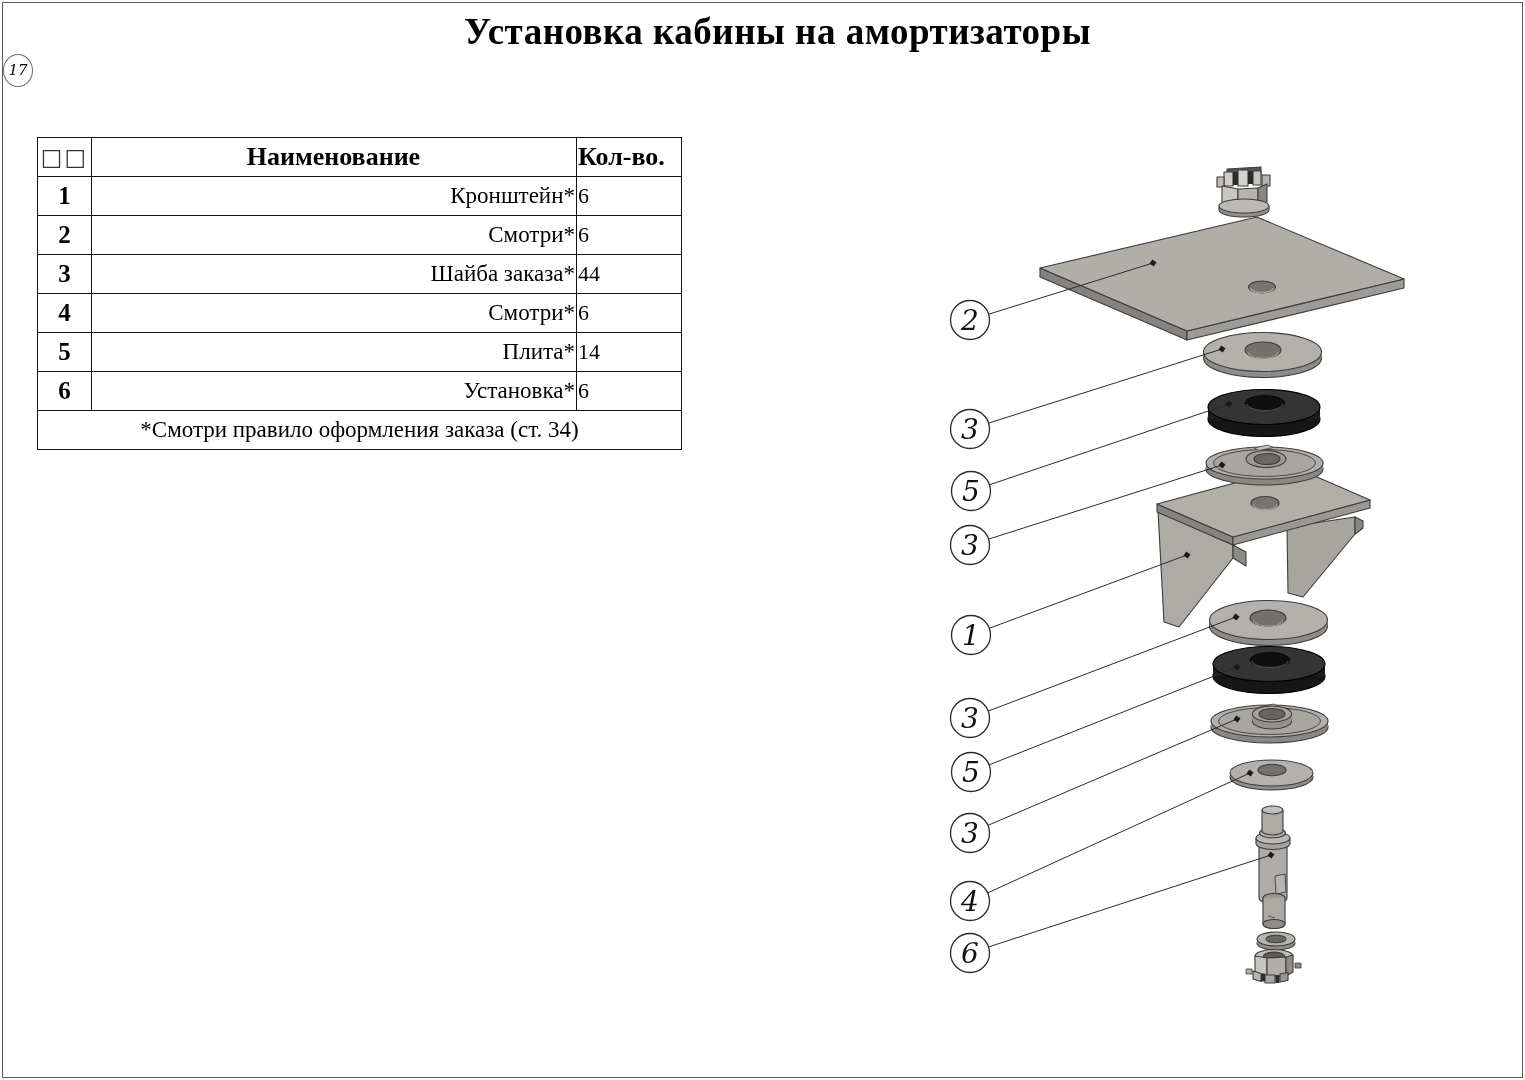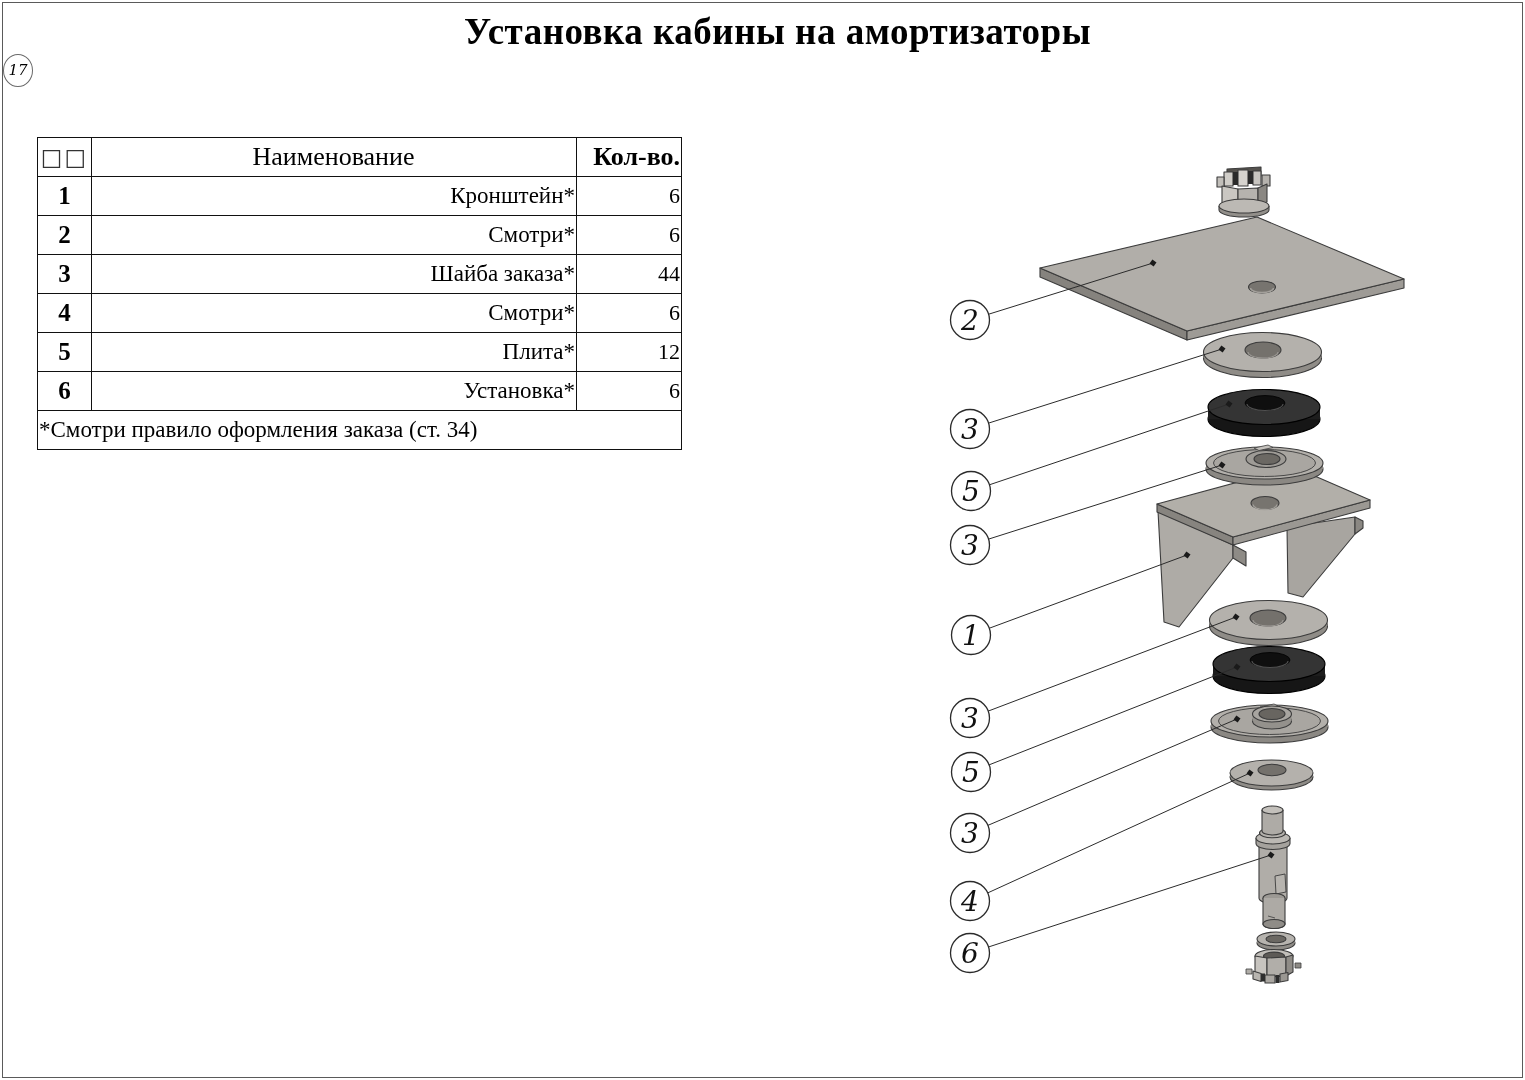--- a/index.html
+++ b/index.html
@@ -11,26 +11,26 @@
         border:1px solid #6a6a6a;border-radius:50%;text-align:center;line-height:30px;
         font-style:italic;font-size:15px;font-family:"DejaVu Serif",serif;margin-top:38px;}
   .title{position:absolute;left:30px;right:0;top:10px;text-align:center;
         font-weight:bold;font-size:37px;letter-spacing:0.5px;}
   table.parts{position:absolute;left:37px;top:137px;border-collapse:collapse;
         table-layout:fixed;width:637px;}
   table.parts td{border:1px solid #111;height:36px;overflow:hidden;white-space:nowrap;}
   table.parts tr.hdr td{height:36px;}
   td.c-num{width:51px;text-align:center;font-weight:bold;font-size:25px;}
   td.c-name{width:483px;text-align:right;padding-left:6px;font-size:23px;}
-  td.c-qty{width:102px;text-align:right;font-size:22px;}
+  td.c-qty{width:102px;text-align:left;font-size:22px;}
   tr.hdr td.c-num{font-family:"DejaVu Sans",sans-serif;font-size:23px;font-weight:normal;
         letter-spacing:2px;color:#333;}
-  tr.hdr td.c-name{text-align:center;font-weight:normal;font-size:26px;padding-left:0;}
+  tr.hdr td.c-name{text-align:center;font-weight:bold;font-size:26px;padding-left:0;}
   tr.hdr td.c-qty{font-weight:bold;font-size:26px;}
-  td.foot{font-size:23px;}
+  td.foot{text-align:center;font-size:23px;}
   .diagram{position:absolute;left:900px;top:150px;width:560px;height:870px;}
   svg text.callout-n{font-family:"DejaVu Serif",serif;font-style:italic;
         font-size:28px;fill:#111;text-anchor:middle;}
 </style>
 </head>
 <body>
 
 <div class="page">
   <div class="page-border"></div>
 
@@ -63,21 +63,21 @@
       <td class="c-qty">44</td>
     </tr>
     <tr>
       <td class="c-num">4</td>
       <td class="c-name">Смотри*</td>
       <td class="c-qty">6</td>
     </tr>
     <tr>
       <td class="c-num">5</td>
       <td class="c-name">Плита*</td>
-      <td class="c-qty">12</td>
+      <td class="c-qty">14</td>
     </tr>
     <tr>
       <td class="c-num">6</td>
       <td class="c-name">Установка*</td>
       <td class="c-qty">6</td>
     </tr>
     <tr>
       <td class="foot" colspan="3">*Смотри правило оформления заказа (ст. 34)</td>
     </tr>
   </tbody>

